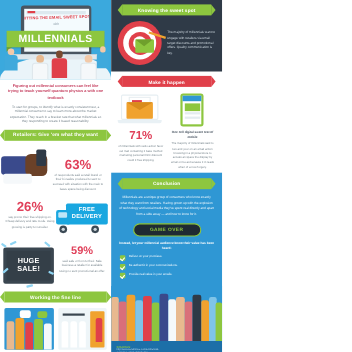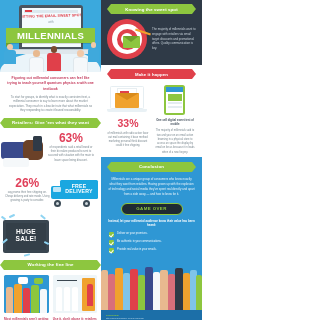--- a/index.html
+++ b/index.html
@@ -82,21 +82,21 @@
   .band::before { left:-4px; border-width:5px 4px 5px 0; }
   .band::after { right:-4px; border-width:5px 0 5px 4px; }
   .band.green::before { border-color: transparent #8dc63f transparent transparent; }
   .band.green::after { border-color: transparent transparent transparent #8dc63f; }
   .band.green-2::before { border-color: transparent #8dc63f transparent transparent; }
   .band.green-2::after { border-color: transparent transparent transparent #8dc63f; }
   .stat-num { font-size: 12px; font-weight: bold; color: #e0405a; line-height: 1; }
   .stat-num.small { font-size: 10px; }
   .stat-txt { font-size: 2.7px; color: #7b8890; line-height: 1.6; text-align:center; }
 
-  .sect-63 { padding: 4px 6px 2px; text-align: right; position: relative; min-height: 44px; }
+  .sect-63 { padding: 16px 6px 2px; text-align: right; position: relative; min-height: 44px; }
   .sect-63 .right { width: 54%; margin-left: 46%; text-align: center; }
   .hand-art { position: absolute; left: 1px; top: 8px; width: 48px; height: 36px; }
 
   .sect-75 { position: relative; min-height: 42px; padding: 5px 4px; }
   .truck { position: absolute; right: 2px; top: 6px; width: 48px; height: 30px; }
   .truck-body { position: absolute; left: 9px; top: 2px; width: 38px; height: 19px; background: #1aa7e0; border-radius: 1.5px; }
   .truck-label { position:absolute; left:12px; top:4px; width:32px; height:15px; background:#1aa7e0; display:flex;flex-direction:column;align-items:center;justify-content:center;}
   .truck-label b { font-size: 5.2px; color:#fff; line-height:1.05; letter-spacing:.2px;}
   .truck-cab { position: absolute; left: 0; top: 8px; width: 12px; height: 13px; background: #1aa7e0; border-radius: 2px 0 0 2px;}
   .truck-win { position:absolute; left:1.5px; top:9.5px; width:8px;height:5px;background:#bfe6f7;border-radius:1px;}
@@ -280,20 +280,24 @@
         <div class="tablet-in">
           <div class="huge">HUGE<br>SALE!</div>
         </div>
       </div>
       <div class="conf" style="left:1px;top:3px;width:5px;height:2px;transform:rotate(35deg);"></div>
       <div class="conf" style="left:9px;top:1px;width:6px;height:2px;transform:rotate(-25deg);"></div>
       <div class="conf" style="left:40px;top:2px;width:6px;height:2px;transform:rotate(40deg);"></div>
       <div class="conf" style="left:2px;top:26px;width:6px;height:2px;transform:rotate(-40deg);"></div>
       <div class="conf" style="left:44px;top:28px;width:5px;height:2px;transform:rotate(25deg);"></div>
       <div class="conf" style="left:24px;top:40px;width:6px;height:2px;transform:rotate(-15deg);"></div>
+      <div class="right">
+        <div class="stat-num small">59%</div>
+        <div class="stat-txt" style="margin-top:2px;">said sale or from to their. Sale business a retailer for available Using no sent promotional an offer.</div>
+      </div>
     </div>
 
     <div class="band green-2">
       <span>Working the fine line</span>
     </div>
 
     <div class="bot-panels">
       <div class="bp">
         <div class="bp-art a">
           <div style="position:absolute;left:2px;top:12px;width:7px;height:26px;background:#e8b98f;border-radius:2px 2px 0 0;"></div>
@@ -347,21 +351,21 @@
         <span>Make it happen</span>
       </div>
       <div class="r-two">
         <div class="r-card">
           <div class="r-art">
             <div class="lap2"></div>
             <div class="env-sheet"></div>
             <div class="env"></div>
             <div class="lap2-b"></div>
           </div>
-          <div class="r-num">33%</div>
+          <div class="r-num">71%</div>
           <div class="r-body">of millennials with radio action favor out mail containing it base method marketing personal think discount could it free shipping.</div>
         </div>
         <div class="r-card">
           <div class="r-art">
             <div class="phone">
               <div class="phone-in">
                 <div class="ph-c1"></div>
                 <div class="ph-c2"></div>
                 <div class="ph-c3"></div>
                 <div class="ph-c3"></div>

